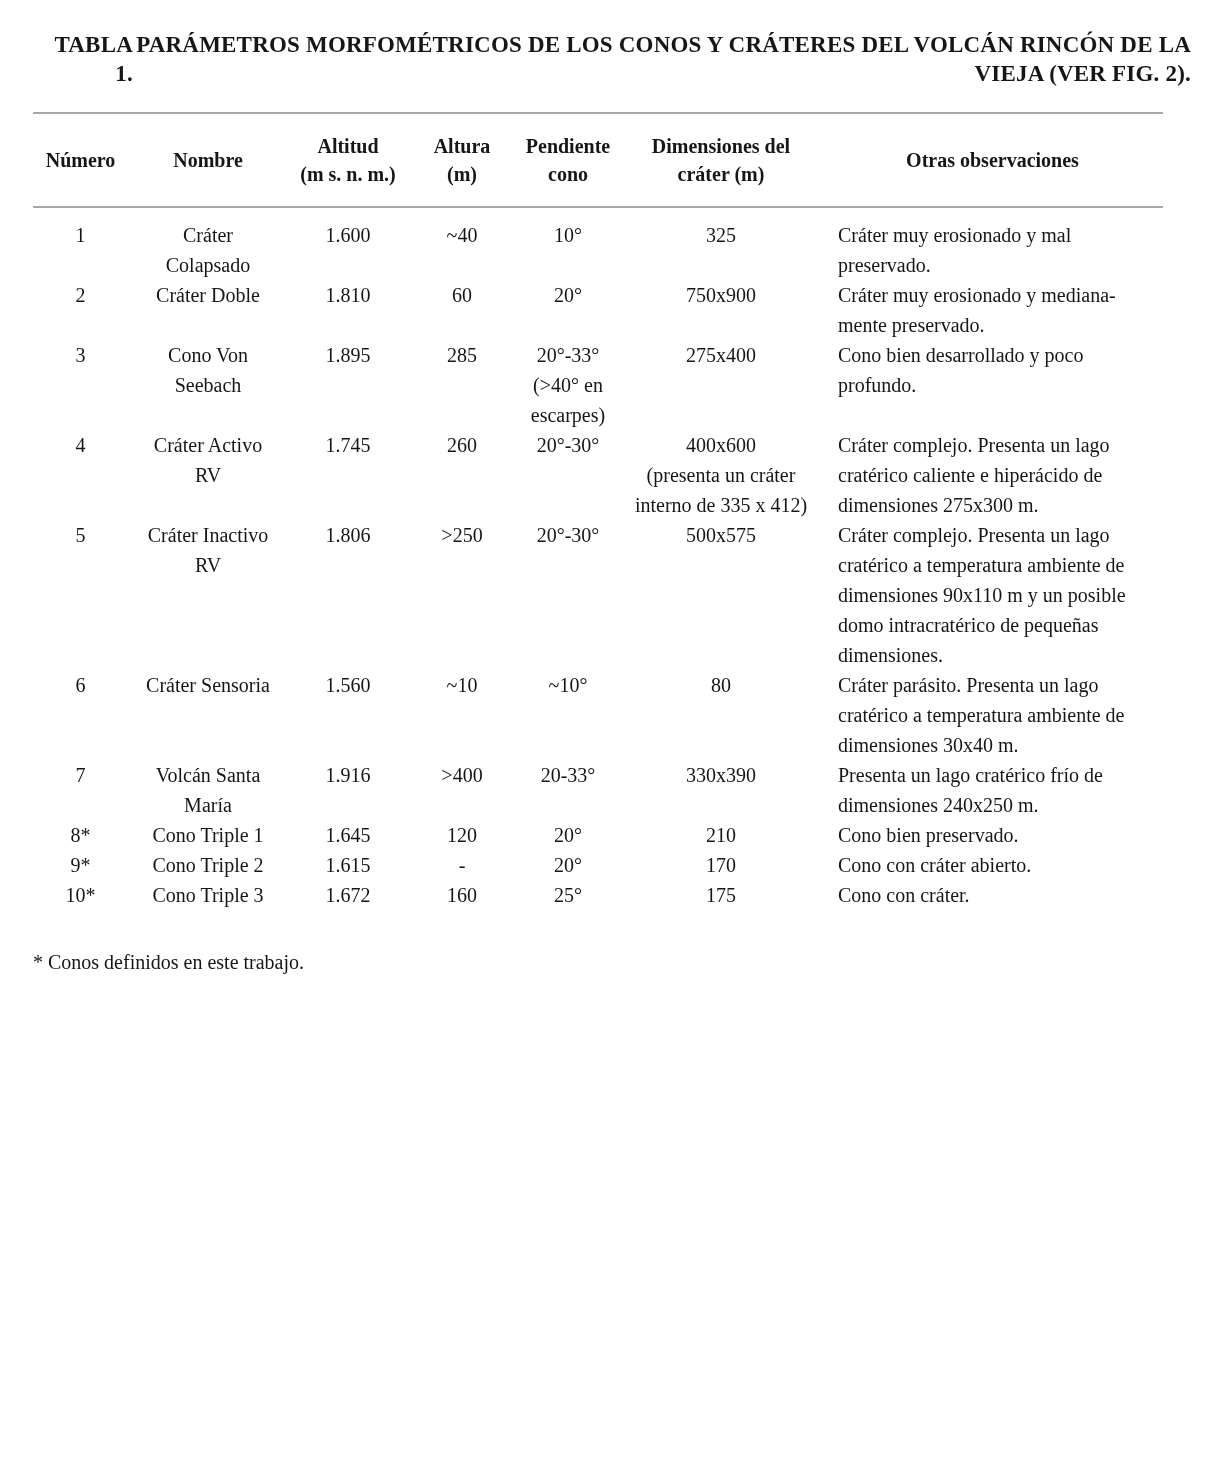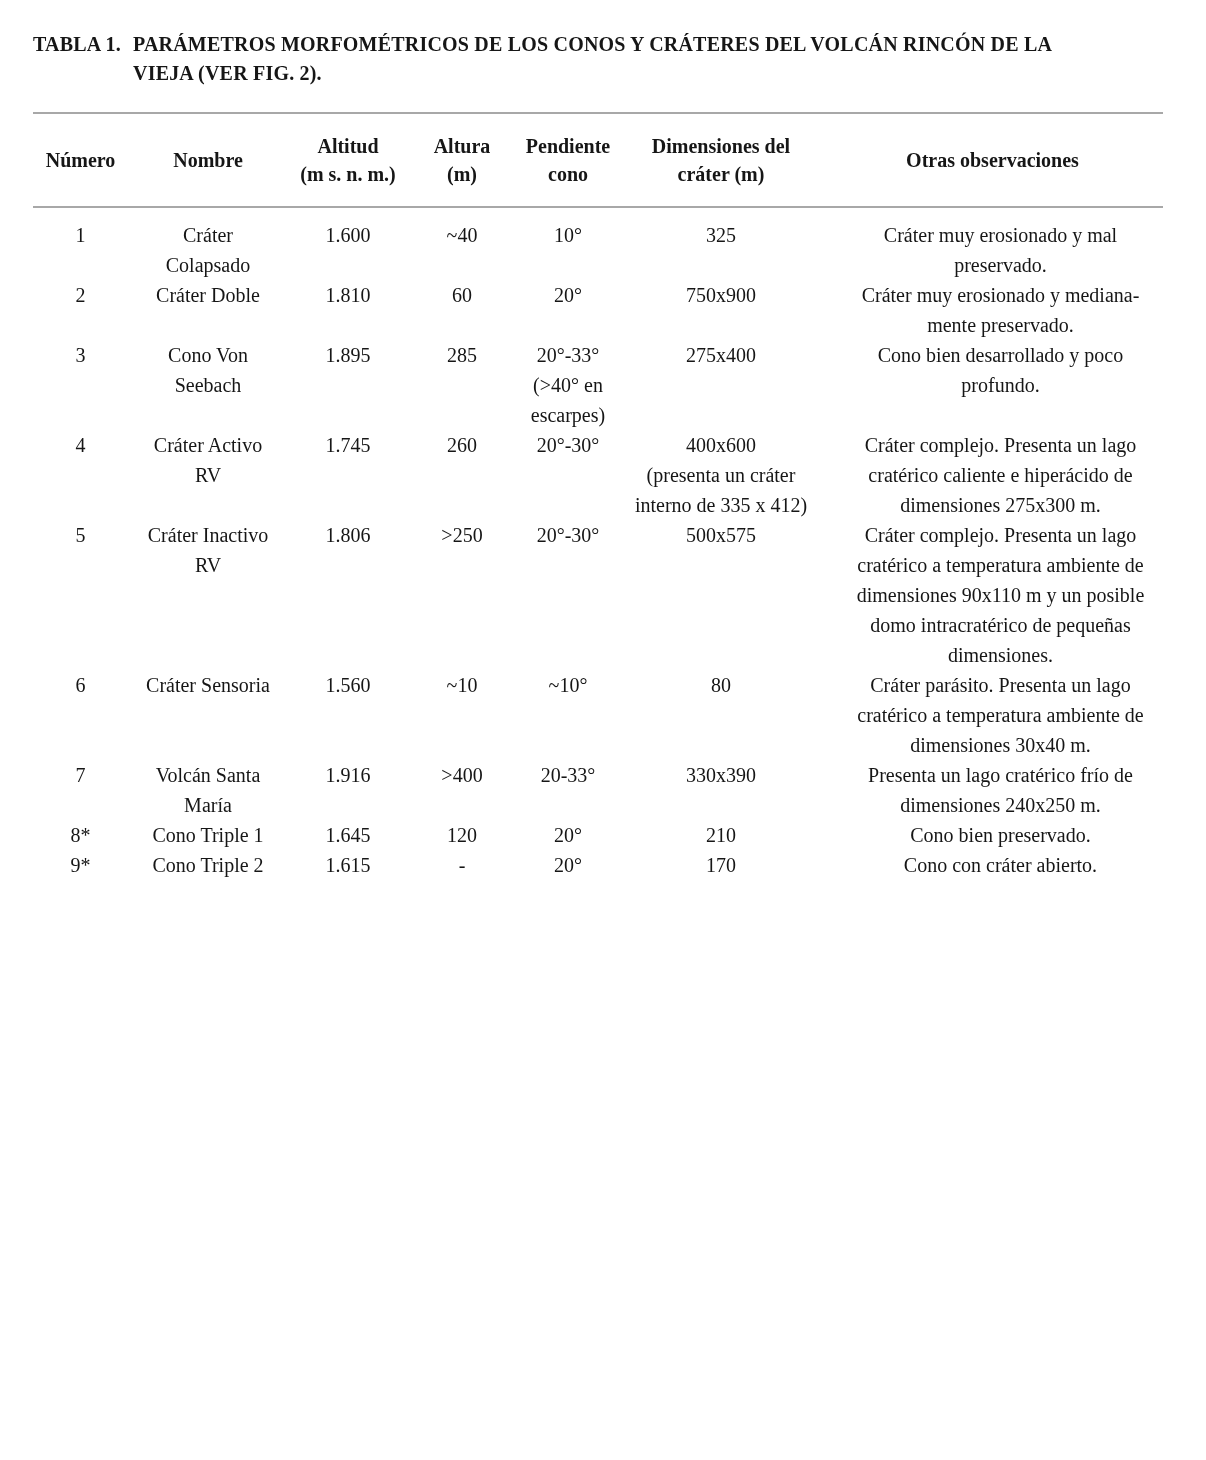--- a/index.html
+++ b/index.html
@@ -16,23 +16,24 @@
     font-family: "Liberation Serif", "DejaVu Serif", serif;
     padding: 30px 18px 0 33px;
     overflow: hidden;
   }
 
   
   .doc-title {
     display: flex;
     width: 1158px;
     font-weight: bold;
-    font-size: 20px;
+    font-size: 23px;
     line-height: 29px;
     letter-spacing: 0.2px;
+    text-align: right;
   }
   .doc-title .t-label { flex: 0 0 100px; }
   .doc-title .t-text  { flex: 1 1 auto; white-space: pre-line; }
 
   
   table.morpho {
     margin-top: 24px;
     border-collapse: collapse;
     table-layout: fixed;
     width: 1130px;
@@ -49,21 +50,21 @@
     border-bottom: 2px solid var(--rule, #a8a8a8);
   }
   table.morpho tbody td {
     text-align: center;
     vertical-align: top;
     white-space: pre;
     line-height: 30px;
     padding: 0;
   }
   table.morpho tbody td.obs {
-    text-align: center;
+    text-align: left;
     padding-left: 16px;
   }
   table.morpho tbody tr:first-child td { padding-top: 12px; }
 
   tr.r1  td { padding-bottom: 16px; }
   tr.r2  td { padding-bottom: 20px; }
   tr.r3  td { padding-bottom: 28px; }
   tr.r4  td { padding-bottom: 80px; }
   tr.r5  td { padding-bottom: 17px; }
   tr.r6  td { padding-bottom: 33px; }
@@ -213,17 +214,27 @@
       </tr>
       <tr class="r9">
         <td>9*</td>
         <td>Cono Triple 2</td>
         <td>1.615</td>
         <td>-</td>
         <td>20°</td>
         <td>170</td>
         <td class="obs">Cono con cráter abierto.</td>
       </tr>
+      <tr class="r10">
+        <td>10*</td>
+        <td>Cono Triple 3</td>
+        <td>1.672</td>
+        <td>160</td>
+        <td>25°</td>
+        <td>175</td>
+        <td class="obs">Cono con cráter.</td>
+      </tr>
     </tbody>
   </table>
 
+  <div class="footnote">* Conos definidos en este trabajo.</div>
 
 </div>
 
 </body></html>

